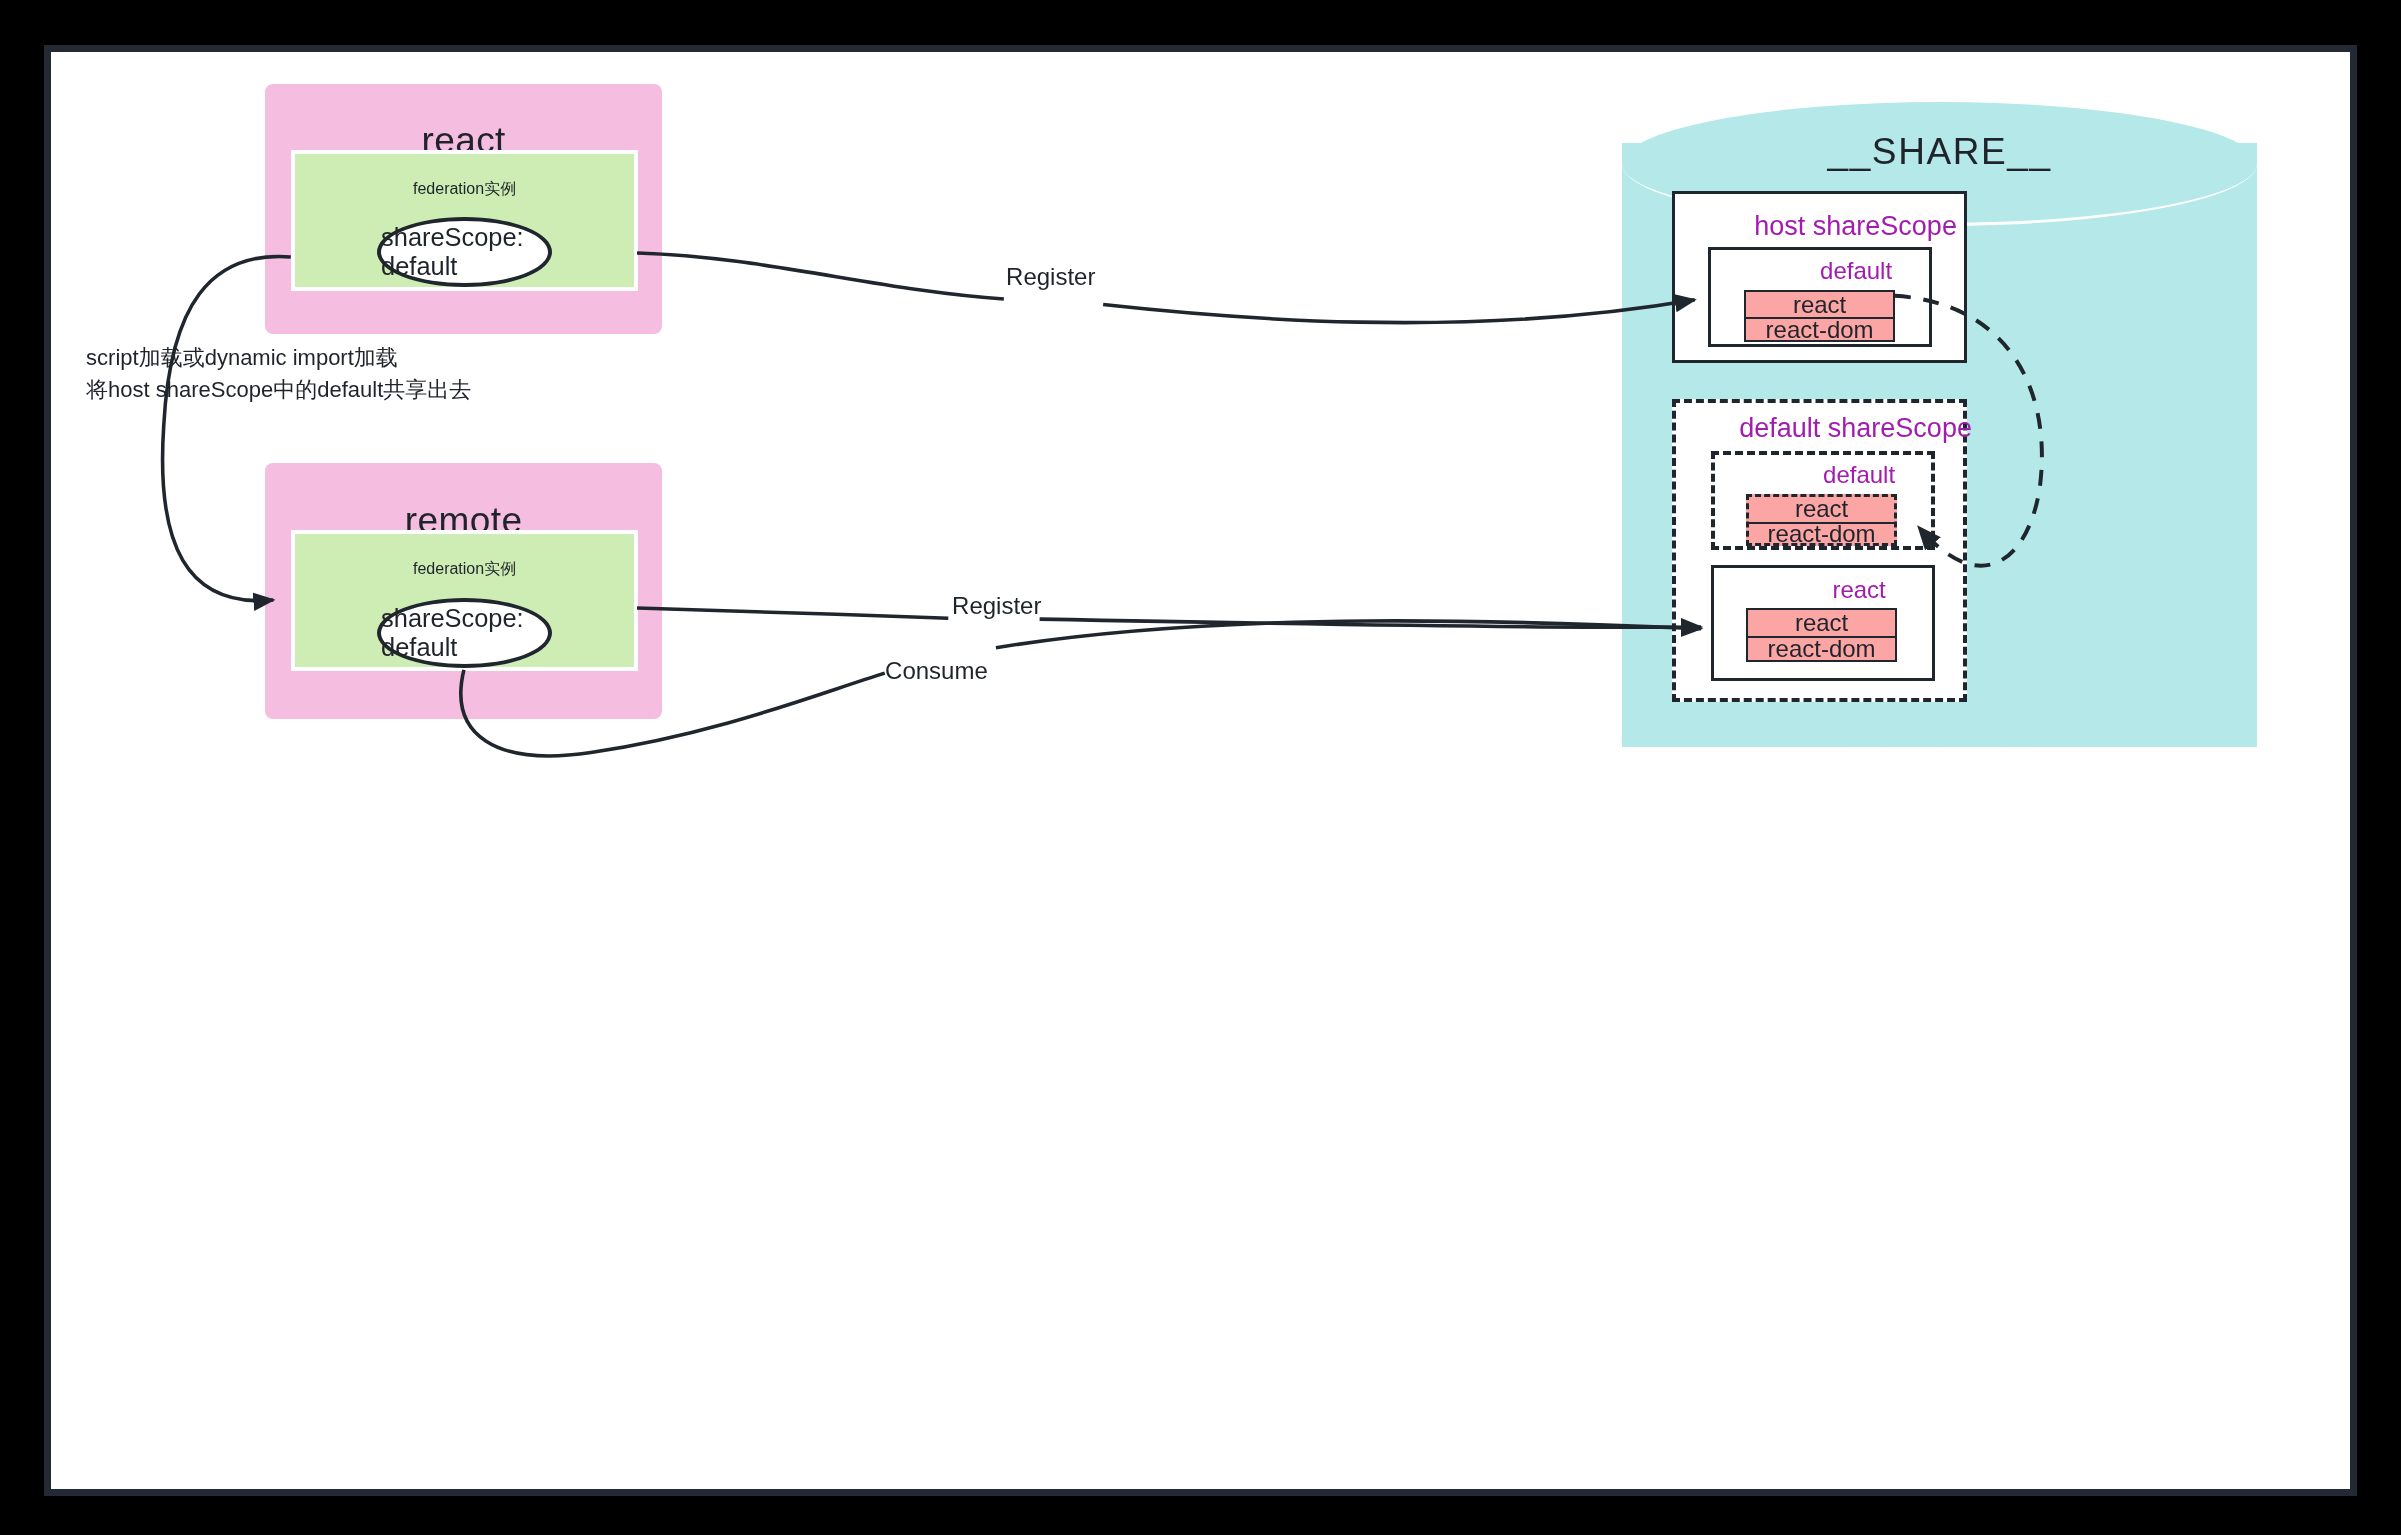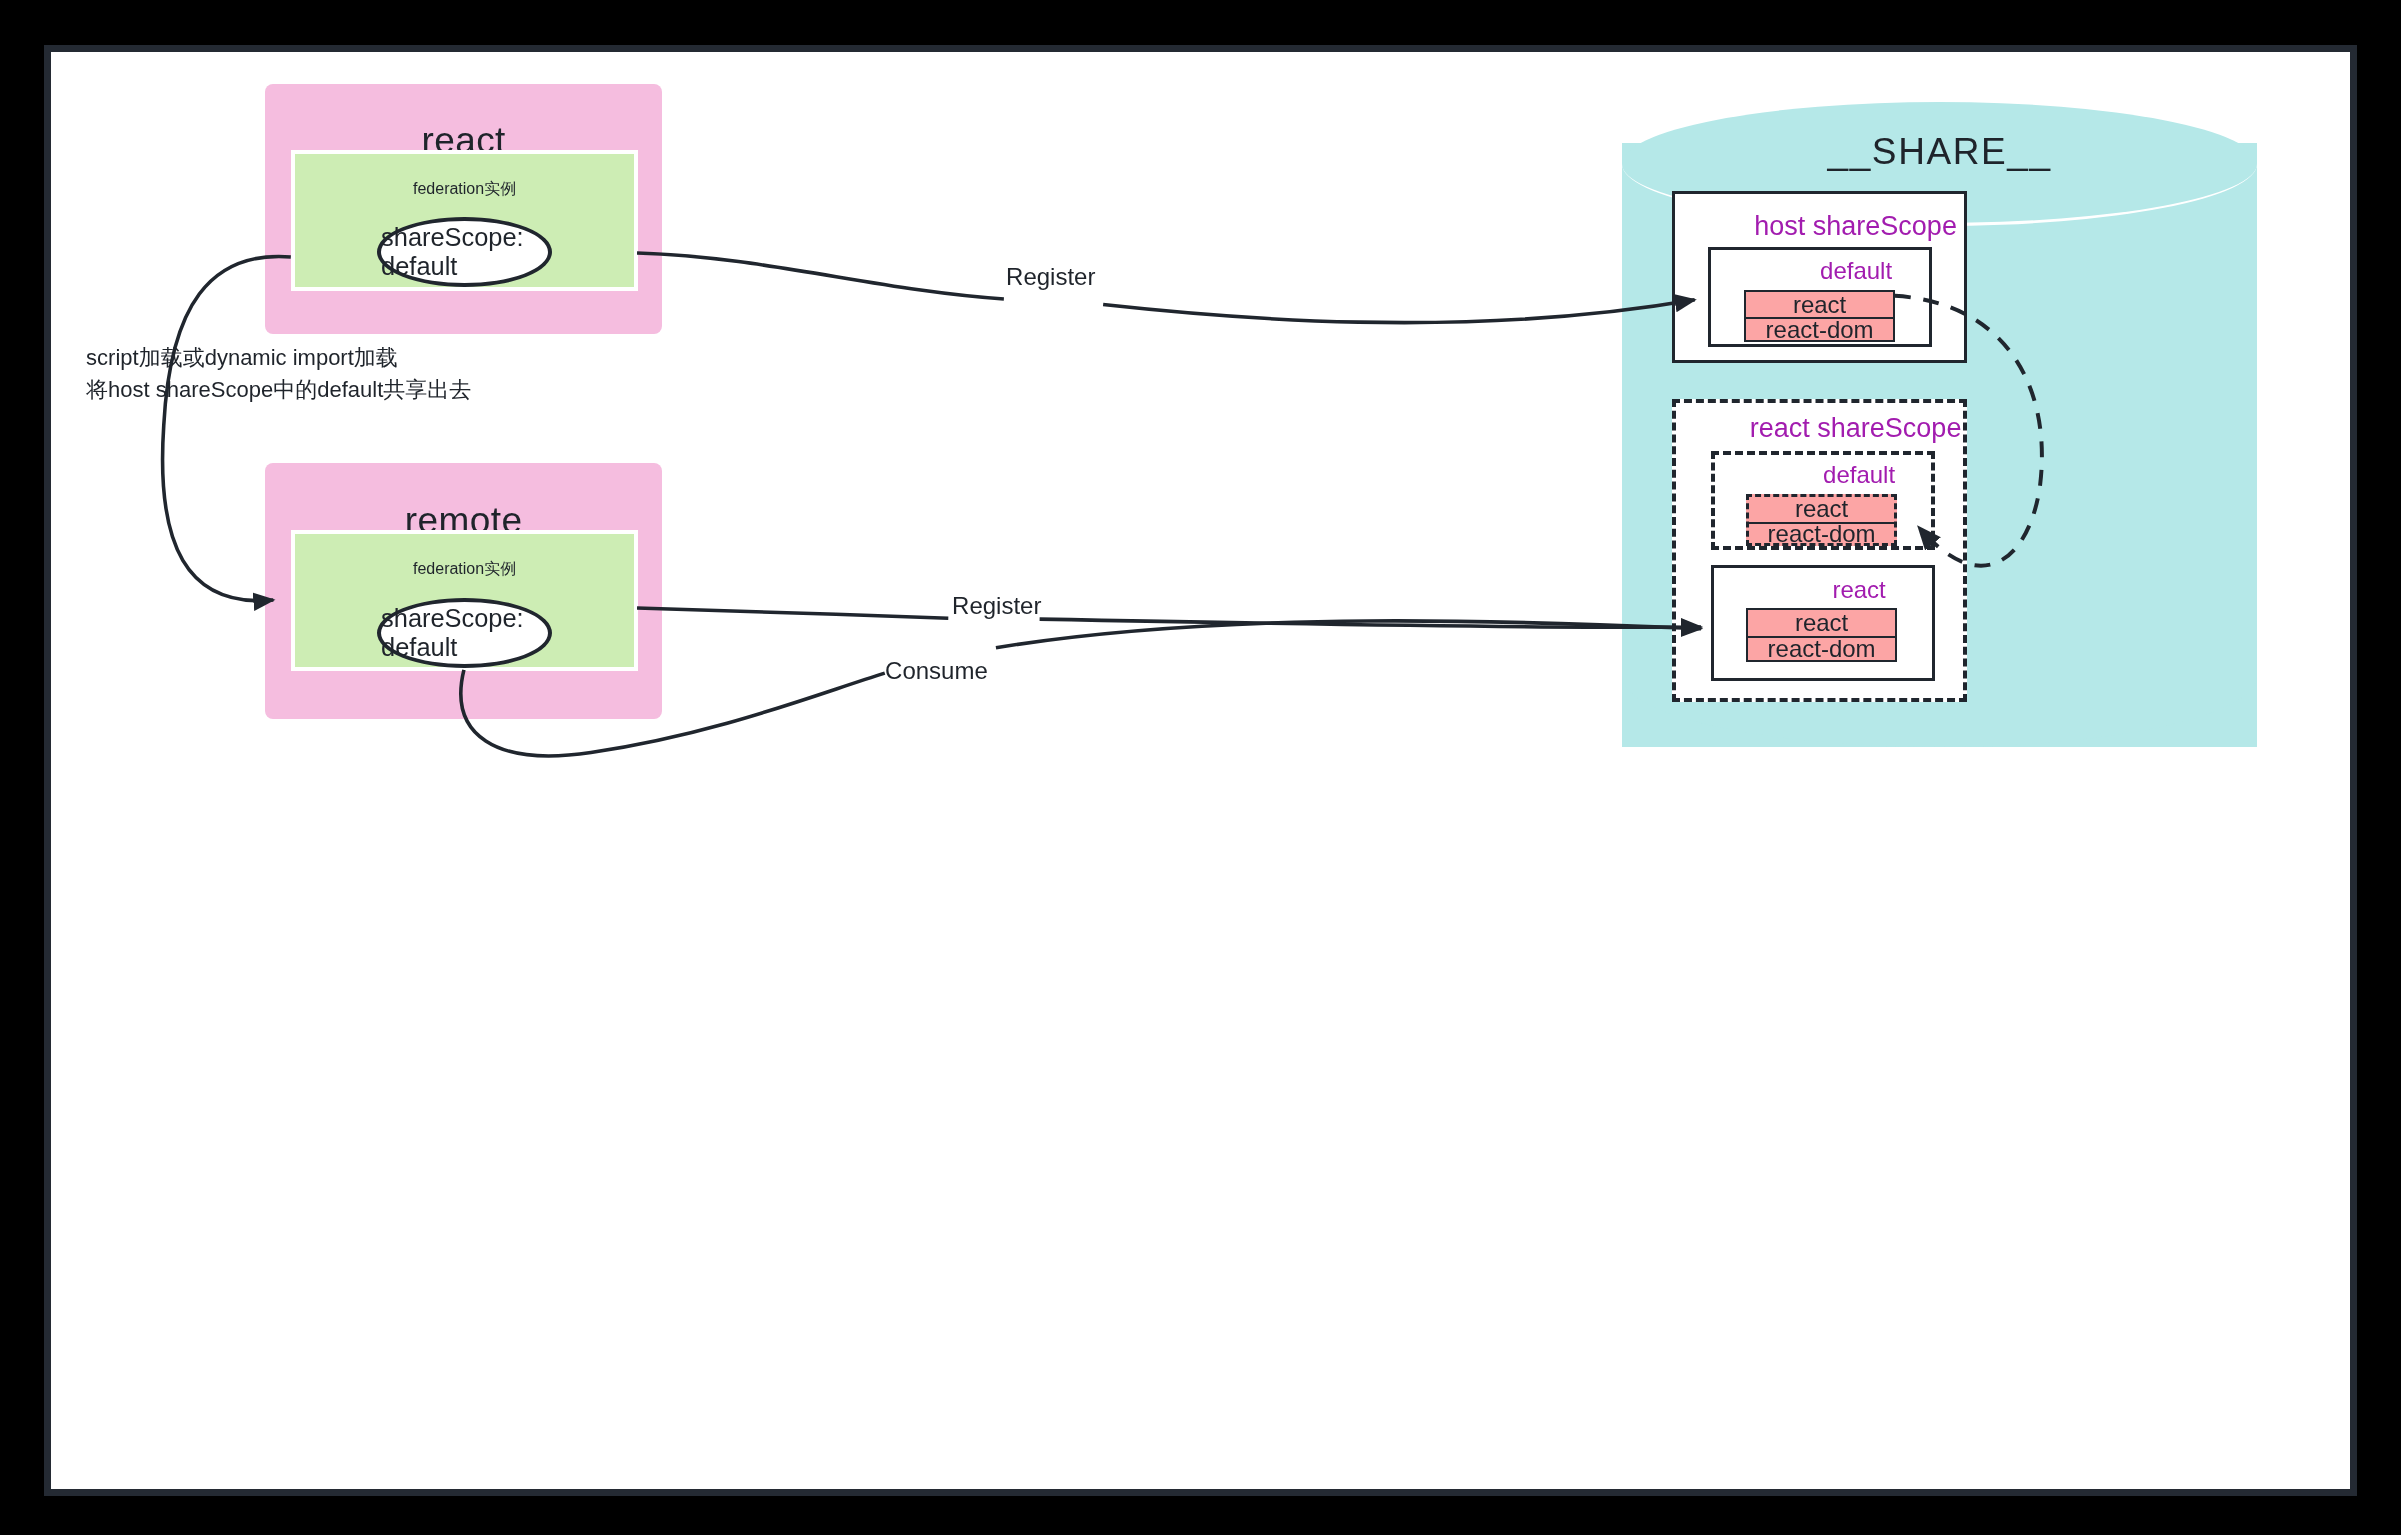--- a/index.html
+++ b/index.html
@@ -196,21 +196,21 @@
 
       <div class="scope-box scope-solid" style="left:1657px; top:195px; width:224px; height:100px;"></div>
       <div class="scope-title" style="left:1657px; width:224px; top:205px; font-size:24px;">default</div>
 
       <div class="pkg-list pkg-solid" style="left:1693px; top:238px; width:151px; height:52px;">
         <div class="pkg-row" style="height:25.4px;">react</div>
         <div class="pkg-row divider-solid" style="height:24px;">react-dom</div>
       </div>
 
       <div class="scope-box scope-dashed" style="left:1621px; top:347px; width:295px; height:303px;"></div>
-      <div class="scope-title" style="left:1621px; width:295px; top:361px;">react shareScope</div>
+      <div class="scope-title" style="left:1621px; width:295px; top:361px;">default shareScope</div>
 
       <div class="scope-box scope-dashed" style="left:1660px; top:399px; width:224px; height:99px;"></div>
       <div class="scope-title" style="left:1660px; width:224px; top:409px; font-size:24px;">default</div>
       <div class="pkg-list pkg-dashed" style="left:1695px; top:442px; width:151px; height:52px;">
         <div class="pkg-row" style="height:24.6px;">react</div>
         <div class="pkg-row divider-dashed" style="height:23px;">react-dom</div>
       </div>
 
       <div class="scope-box scope-solid" style="left:1660px; top:513px; width:224px; height:116px;"></div>
       <div class="scope-title" style="left:1660px; width:224px; top:524px; font-size:24px;">react</div>

